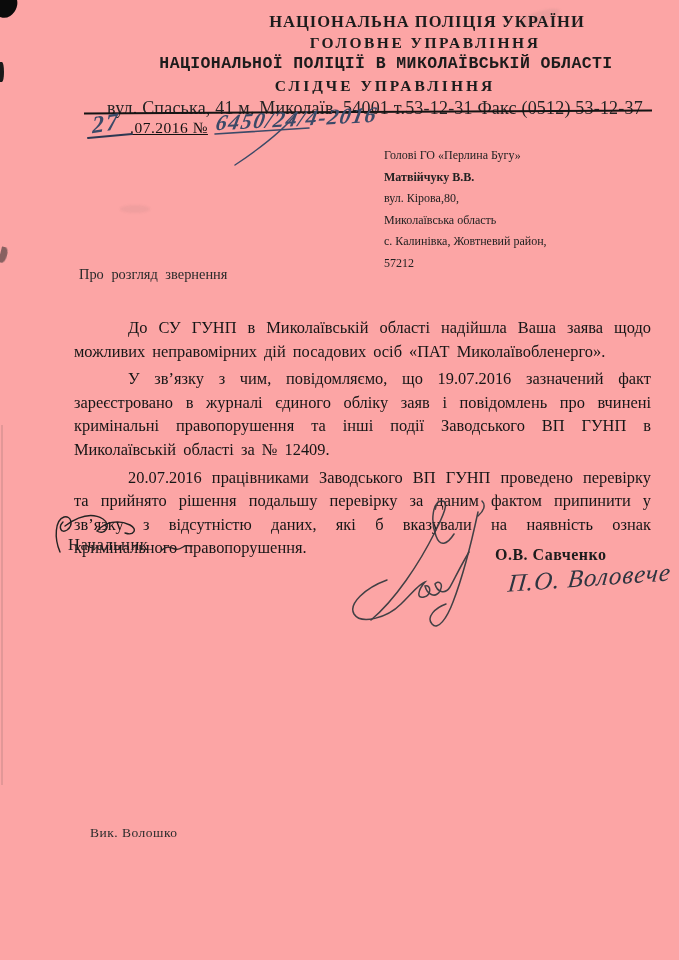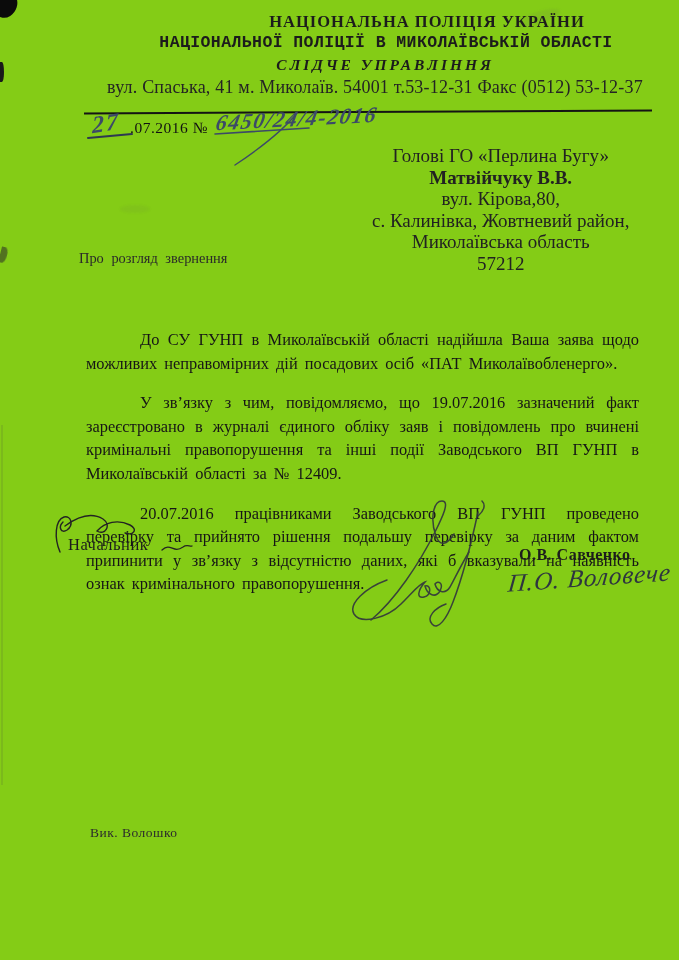--- a/index.html
+++ b/index.html
@@ -1,80 +1,80 @@
 <!DOCTYPE html>
 <html lang="uk"><head>
 <meta charset="utf-8">
 <style>
   html,body{margin:0;padding:0;background:#9a9a98;}
   .page{
     position:relative;
     width:679px;height:960px;
     margin:0 auto;
-    background:#84cc16;
+    background:#fca5a5;
     overflow:hidden;
     font-family:"Liberation Serif","DejaVu Serif",serif;
     color:#1c1c1c;
   }
   
   .letterhead{
     position:absolute;left:95px;top:12px;width:560px;
     text-align:center;line-height:20px;
   }
   .lh1{font-weight:bold;font-size:16.5px;letter-spacing:1px;text-indent:104px;}
   .lh2{font-weight:bold;font-size:15.5px;letter-spacing:2.5px;text-indent:100px;margin-top:1px;}
   .lh3{font-weight:bold;font-size:16.5px;letter-spacing:0.4px;text-indent:22px;margin-top:1px;font-family:Liberation Mono, monospace;}
-  .lh4{font-weight:bold;font-size:15.5px;letter-spacing:3px;text-indent:20px;margin-top:2px;font-style:italic;}
+  .lh4{font-weight:bold;font-size:15.5px;letter-spacing:3px;text-indent:20px;margin-top:2px;}
   .lh-addr{font-size:18px;letter-spacing:0.2px;margin-top:2px;color:#242424;}
   .head-rule{
     position:absolute;left:84px;top:111px;width:568px;height:2px;
     background:#141414;transform:rotate(-0.3deg);
   }
   
   .hand{color:#3c4a68;font-style:italic;}
   .ref-day{
     position:absolute;left:92px;top:110px;
     font-size:24px;font-weight:bold;transform:rotate(-9deg) skewX(-8deg);
     letter-spacing:2px;
   }
   .ref-printed{
     position:absolute;left:130px;top:119px;
-    font-size:15.5px;color:#111;letter-spacing:0.5px;
+    font-size:15.5px;color:#111;letter-spacing:0.5px;text-decoration:underline;
   }
   .ref-number{
     position:absolute;left:216px;top:106px;
     font-size:22px;font-weight:bold;
     transform:rotate(-3deg) skewX(-14deg);
     letter-spacing:1.5px;white-space:nowrap;
   }
   
   .recipient{
-    position:absolute;left:372px;top:145px;
-    font-size:19px;line-height:21.6px;color:#222;text-align:center;
+    position:absolute;left:384px;top:145px;
+    font-size:12px;line-height:21.6px;color:#222;
   }
   .recipient .bold{font-weight:bold;}
   
   .subject{
-    position:absolute;left:79px;top:250px;
+    position:absolute;left:79px;top:266px;
     font-size:14.4px;word-spacing:4px;color:#2a2a2a;
   }
   
   .body-text{
     position:absolute;left:70px;top:312px;width:585px;
     font-size:16.4px;line-height:23.6px;
     text-align:justify;color:#161616;
   }
-  .body-text p{margin:16px;text-indent:54px;word-spacing:3px;}
+  .body-text p{margin:4px;text-indent:54px;word-spacing:3px;}
   
   .chief-title{
     position:absolute;left:68px;top:535px;
     font-size:16.5px;font-weight:normal;letter-spacing:0.5px;
   }
   .chief-name{
-    position:absolute;left:519px;top:546px;
+    position:absolute;left:495px;top:546px;
     font-size:16px;font-weight:bold;letter-spacing:0.5px;
   }
   .hand-name{
     position:absolute;left:508px;top:564px;
     font-size:25px;color:#2e3540;font-style:italic;
     transform:rotate(-4deg) skewX(-10deg);letter-spacing:1px;white-space:nowrap;
   }
   .executor{
     position:absolute;left:90px;top:825px;
     font-size:13.5px;color:#2c2c2c;letter-spacing:0.5px;
@@ -115,42 +115,43 @@
 
   <div class="blob-tl"></div>
   <div class="edge-mark1"></div>
   <div class="edge-mark2"></div>
   <div class="edge-line"></div>
   <div class="smudge1"></div>
   <div class="smudge2"></div>
 
   <div class="letterhead">
     <div class="lh1">НАЦІОНАЛЬНА ПОЛІЦІЯ  УКРАЇНИ</div>
+    <div class="lh2">ГОЛОВНЕ  УПРАВЛІННЯ</div>
     <div class="lh3">НАЦІОНАЛЬНОЇ  ПОЛІЦІЇ  В МИКОЛАЇВСЬКІЙ  ОБЛАСТІ</div>
     <div class="lh4">СЛІДЧЕ  УПРАВЛІННЯ</div>
     <div class="lh-addr">вул. Спаська, 41 м. Миколаїв. 54001   т.53-12-31 Факс (0512) 53-12-37</div>
   </div>
   <div class="head-rule"></div>
 
   <span class="ref-day hand">27</span>
   <span class="ref-printed">.07.2016  №</span>
   <span class="ref-number hand">6450/24/4-2016</span>
 
   <svg class="svg-abs" style="left:85px;top:103px;" width="300" height="70" viewBox="0 0 300 70">
     <path d="M 3 35 L 47 31" stroke="#2d3852" stroke-width="2" fill="none" stroke-linecap="round"></path>
     <path d="M 130 31 L 224 25" stroke="#3c4a68" stroke-width="1.6" fill="none" stroke-linecap="round"></path>
     <path d="M 212 10 C 196 30, 168 50, 150 62" stroke="#3c4a68" stroke-width="1.4" fill="none" stroke-linecap="round"></path>
   </svg>
 
   <div class="recipient">
     <div>Голові ГО «Перлина Бугу»</div>
     <div class="bold">Матвійчуку В.В.</div>
     <div>вул. Кірова,80,</div>
+    <div>Миколаївська  область</div>
     <div>с. Калинівка, Жовтневий район,</div>
-    <div>Миколаївська  область</div>
     <div>57212</div>
   </div>
 
   <div class="subject">Про  розгляд  звернення</div>
 
   <div class="body-text">
     <p>До  СУ  ГУНП  в  Миколаївській  області  надійшла  Ваша заява   щодо можливих неправомірних дій посадових осіб «ПАТ Миколаївобленерго».</p>
     <p>У  зв’язку  з  чим,  повідомляємо,  що  19.07.2016  зазначений  факт зареєстровано  в  журналі  єдиного  обліку  заяв  і  повідомлень  про  вчинені кримінальні  правопорушення  та  інші  події  Заводського  ВП  ГУНП  в Миколаївській області за № 12409.</p>
     <p>20.07.2016 працівниками Заводського ВП ГУНП проведено перевірку та прийнято рішення подальшу перевірку за даним фактом припинити у зв’язку з відсутністю  даних,  які  б  вказували  на  наявність  ознак  кримінального правопорушення.</p>
   </div>

